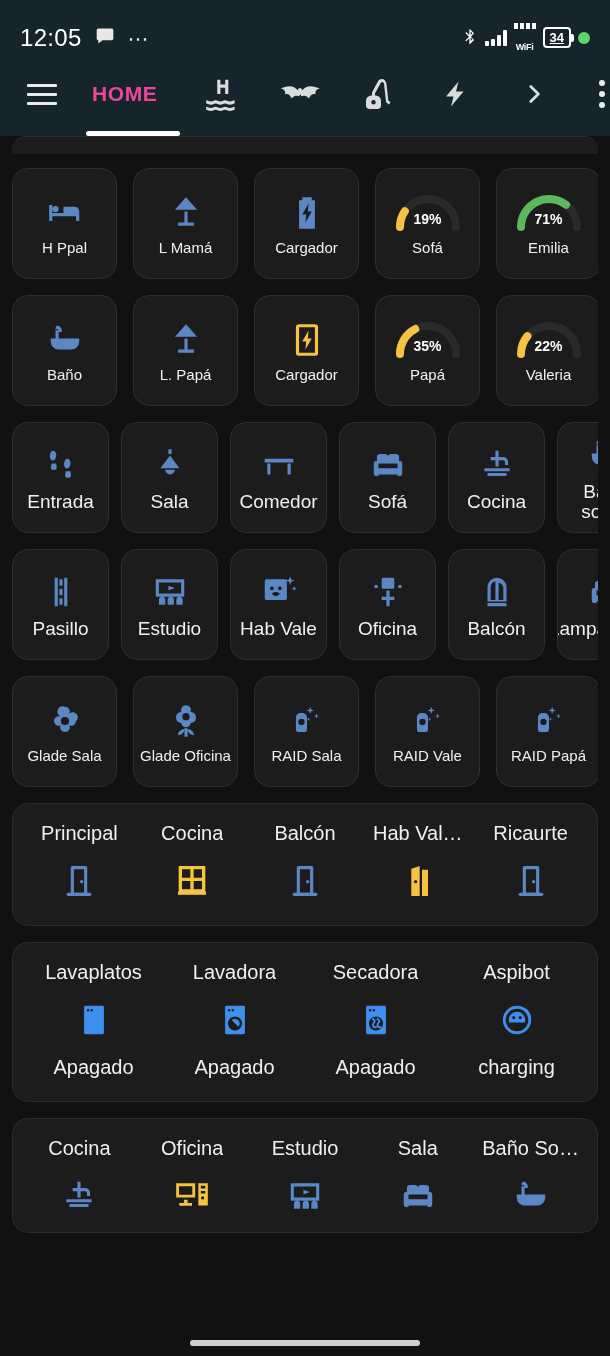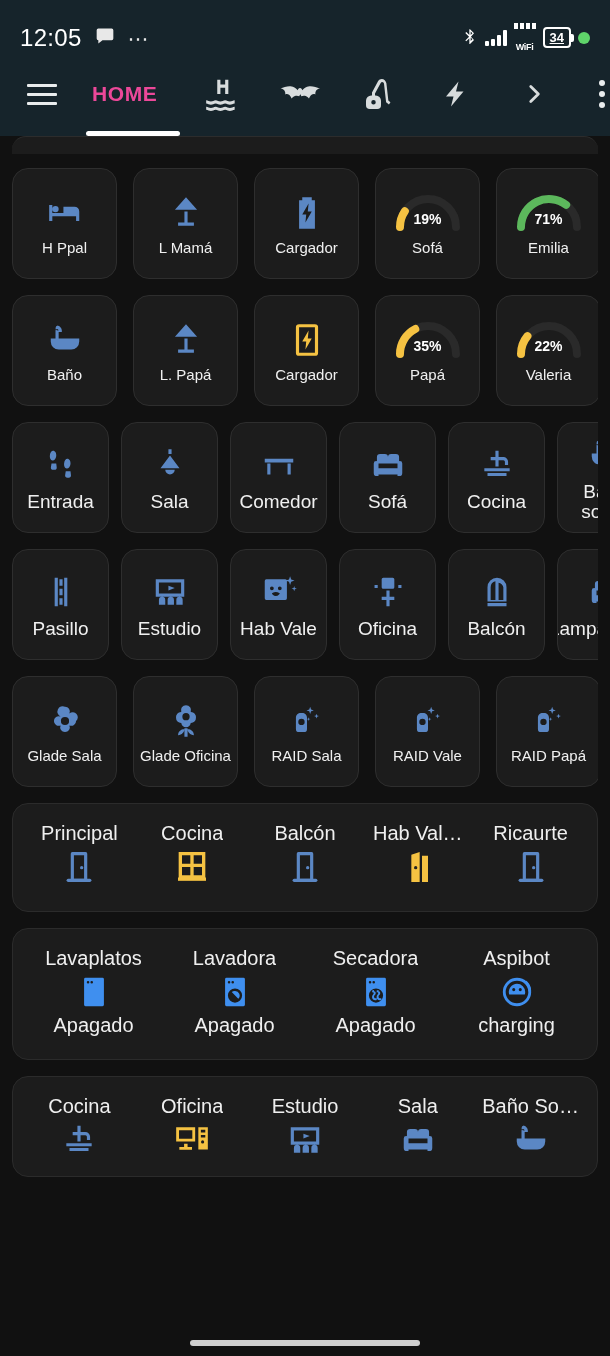--- a/index.html
+++ b/index.html
@@ -101,21 +101,21 @@
     position:absolute; left:0; right:0; top:19px;
     text-align:center; font-size:14px; color:#fff; font-weight:bold;
   }
 
   
   .card {
     background:#1c1c1c; border:1px solid #2b2b2b;
     border-radius:16px; margin-bottom:16px; padding:18px 10px 22px;
   }
   .card-row { display:flex; }
-  .card-col { flex:1; display:flex; flex-direction:column; align-items:center; }
+  .card-col { flex:1; display:flex; flex-direction:column; align-items:center; gap:14px; }
   .card-col .cname {
     font-size:20px; color:#efefef; white-space:nowrap; overflow:hidden;
   }
   .card-col .cstate { font-size:20px; color:#efefef; }
   .card-col .cicon { height:44px; display:flex; align-items:center; justify-content:center; }
 
   .homebar {
     position:absolute; bottom:10px; left:50%; transform:translateX(-50%);
     width:230px; height:6px; background:#cfcfcf; border-radius:3px;
   }

